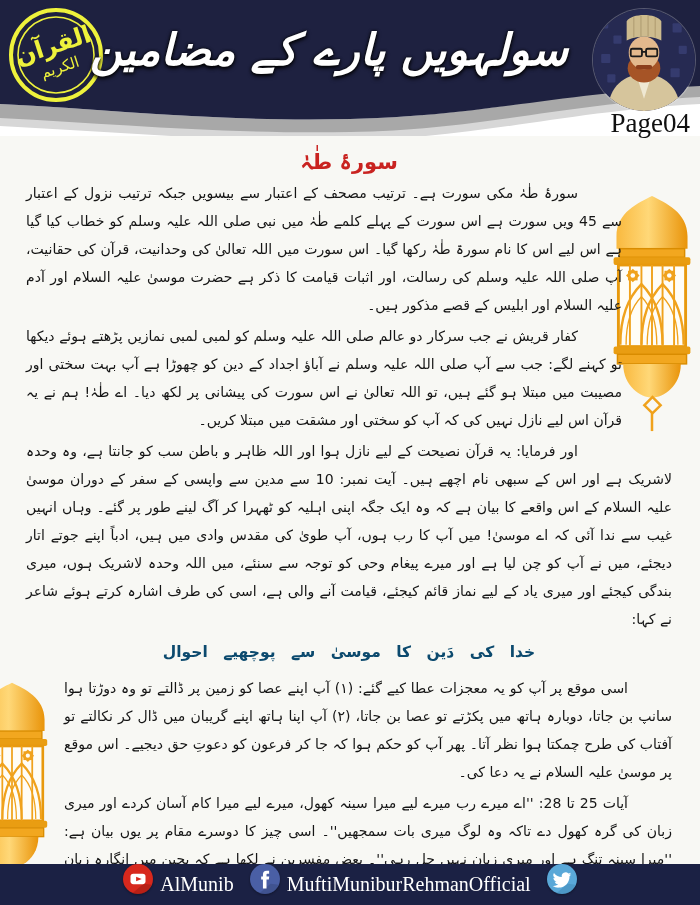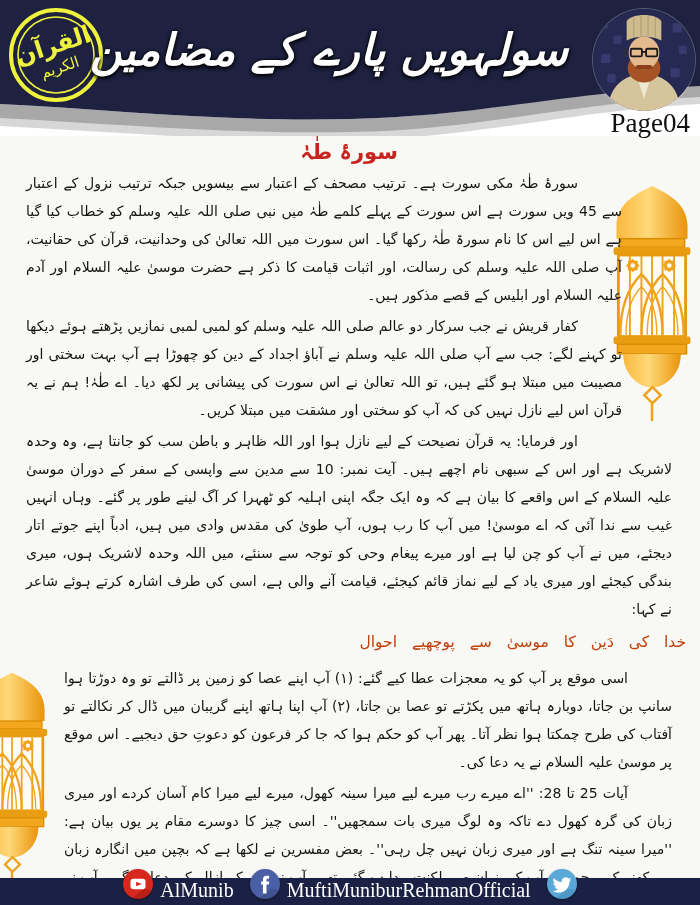--- a/index.html
+++ b/index.html
@@ -16,37 +16,37 @@
         text-shadow:0 0 3px #000,0 2px 4px #000;direction:rtl;
         font-family:"DejaVu Sans",sans-serif;font-style:italic;}
   .author-photo{position:absolute;right:5px;top:9px;width:102px;height:102px;border-radius:50%;
         overflow:hidden;box-shadow:0 0 0 1px rgba(255,255,255,.25);}
   .page-label{position:absolute;right:10px;top:100px;font-family:"Liberation Serif",serif;
         font-size:27px;color:#101010;background:transparent;margin-top:8px;}
 
   
   .article{flex:1 1 auto;position:relative;padding:0 14px 0 12px;overflow:hidden;
         direction:rtl;color:#151515;}
-  .surah-title{margin:4px 0 5px;text-align:center;color:#c92320;font-size:21px;
+  .surah-title{margin:14px 0 5px;text-align:center;color:#c92320;font-size:21px;
         font-weight:bold;direction:rtl;}
   .para{margin:0 14px 3px;font-size:14px;line-height:28px;text-align:justify;
         text-indent:44px;direction:rtl;}
-  .poetry{margin:4px 0 6px;text-align:right;color:#c2410c;font-weight:normal;direction:rtl;}
+  .poetry{margin:4px 0 6px;text-align:center;color:#0c4a6e;font-weight:bold;direction:rtl;}
   .poetry-line{font-size:15.5px;line-height:31px;word-spacing:10px;}
 
   .lantern{overflow:visible;}
   .lantern-right{float:left;width:68px;height:262px;margin:6px 10px 4px -14px;
         shape-outside:inset(0);} 
   
   .lantern-right{float:right;margin:6px -14px 4px 10px;}
   .lantern-left{float:left;width:56px;height:228px;margin:4px 8px 2px -12px;}
   .lantern svg{display:block;}
 
   
-  .footer{flex:0 0 auto;height:27px;background:#1b2144;display:flex;align-items:flex-end;
+  .footer{flex:0 0 auto;height:41px;background:#1b2144;display:flex;align-items:center;
         justify-content:center;gap:16px;position:relative;z-index:5;}
   .social-item{display:flex;align-items:center;gap:7px;color:#fff;
         font-family:"Liberation Serif",serif;font-size:20px;line-height:27px;}
   .social-icon{width:30px;height:30px;position:relative;top:-6px;flex:0 0 auto;
         filter:drop-shadow(0 1px 1px rgba(0,0,0,.35));}
   .social-icon svg{width:30px;height:30px;display:block;}
 </style>
 </head>
 <body>
 

